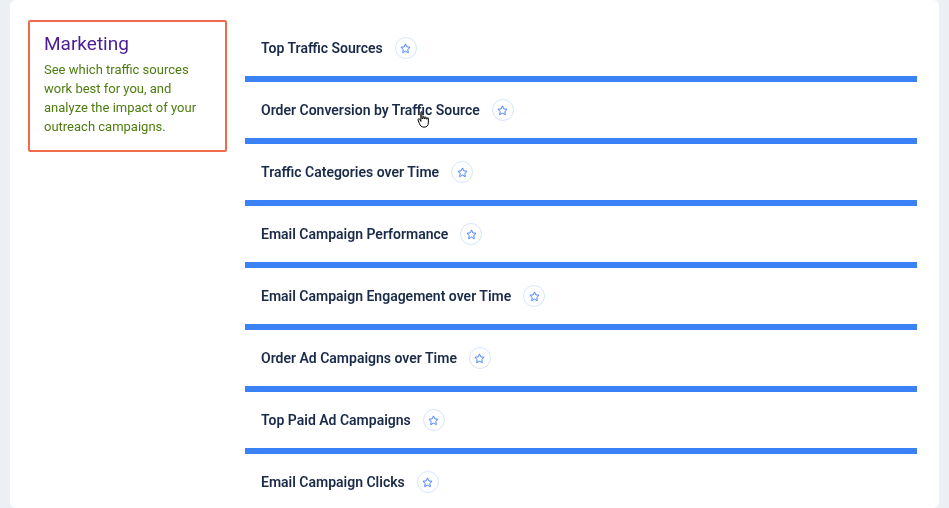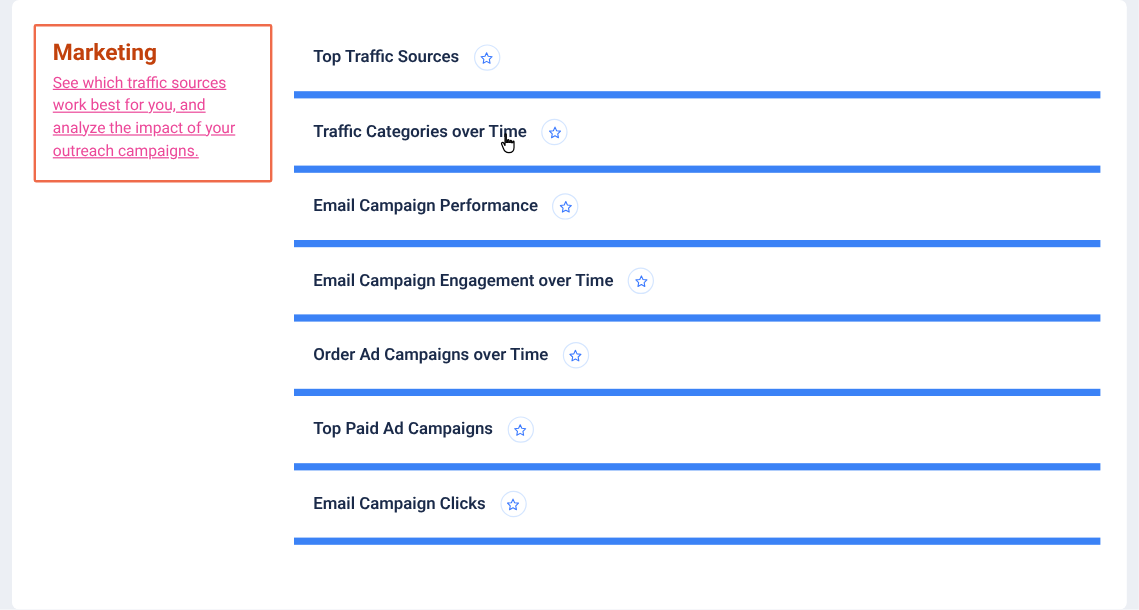--- a/index.html
+++ b/index.html
@@ -29,29 +29,28 @@
       flex-shrink: 0;
       padding: 0 18px 0 18px;
     }
     .sidebar-card {
       border: 2px solid #ef6b4a;
       border-radius: 2px;
       padding: 10px 14px 14px 14px;
     }
     .sidebar-title {
       font-size: 19px;
-      font-weight: 700;
-      color: #c2410c;
+      font-weight: 400;
+      color: #4c1d95;
       margin-bottom: 6px;
     }
     .sidebar-desc {
       font-size: 13px;
       line-height: 1.45;
-      color: #ec4899;
-      text-decoration: underline;
+      color: #4d7c0f;
     }
     .main {
       flex: 1;
       padding-right: 22px;
     }
     .report-list {
       border-top: none;
     }
     .report-row {
       display: flex;
@@ -108,20 +107,28 @@
 
       <div class="report-row">
         <span class="report-label">Top Traffic Sources</span>
         <span class="star-wrap">
           <svg viewBox="0 0 24 24" fill="none" stroke="#3a79ff" stroke-width="2" stroke-linejoin="round">
               <path d="M12 2l2.9 6.5L22 9.3l-5 4.9 1.2 7L12 17.8 5.8 21.2 7 14.2 2 9.3l7.1-.8L12 2z"></path>
             </svg>
         </span>
       </div>
 
+      <div class="report-row">
+        <span class="report-label">Order Conversion by Traffic Source</span>
+        <span class="star-wrap">
+          <svg viewBox="0 0 24 24" fill="none" stroke="#3a79ff" stroke-width="2" stroke-linejoin="round">
+              <path d="M12 2l2.9 6.5L22 9.3l-5 4.9 1.2 7L12 17.8 5.8 21.2 7 14.2 2 9.3l7.1-.8L12 2z"></path>
+            </svg>
+        </span>
+      </div>
 
       <div class="report-row">
         <span class="report-label">Traffic Categories over Time</span>
         <span class="star-wrap">
           <svg viewBox="0 0 24 24" fill="none" stroke="#3a79ff" stroke-width="2" stroke-linejoin="round">
               <path d="M12 2l2.9 6.5L22 9.3l-5 4.9 1.2 7L12 17.8 5.8 21.2 7 14.2 2 9.3l7.1-.8L12 2z"></path>
             </svg>
         </span>
       </div>
 

